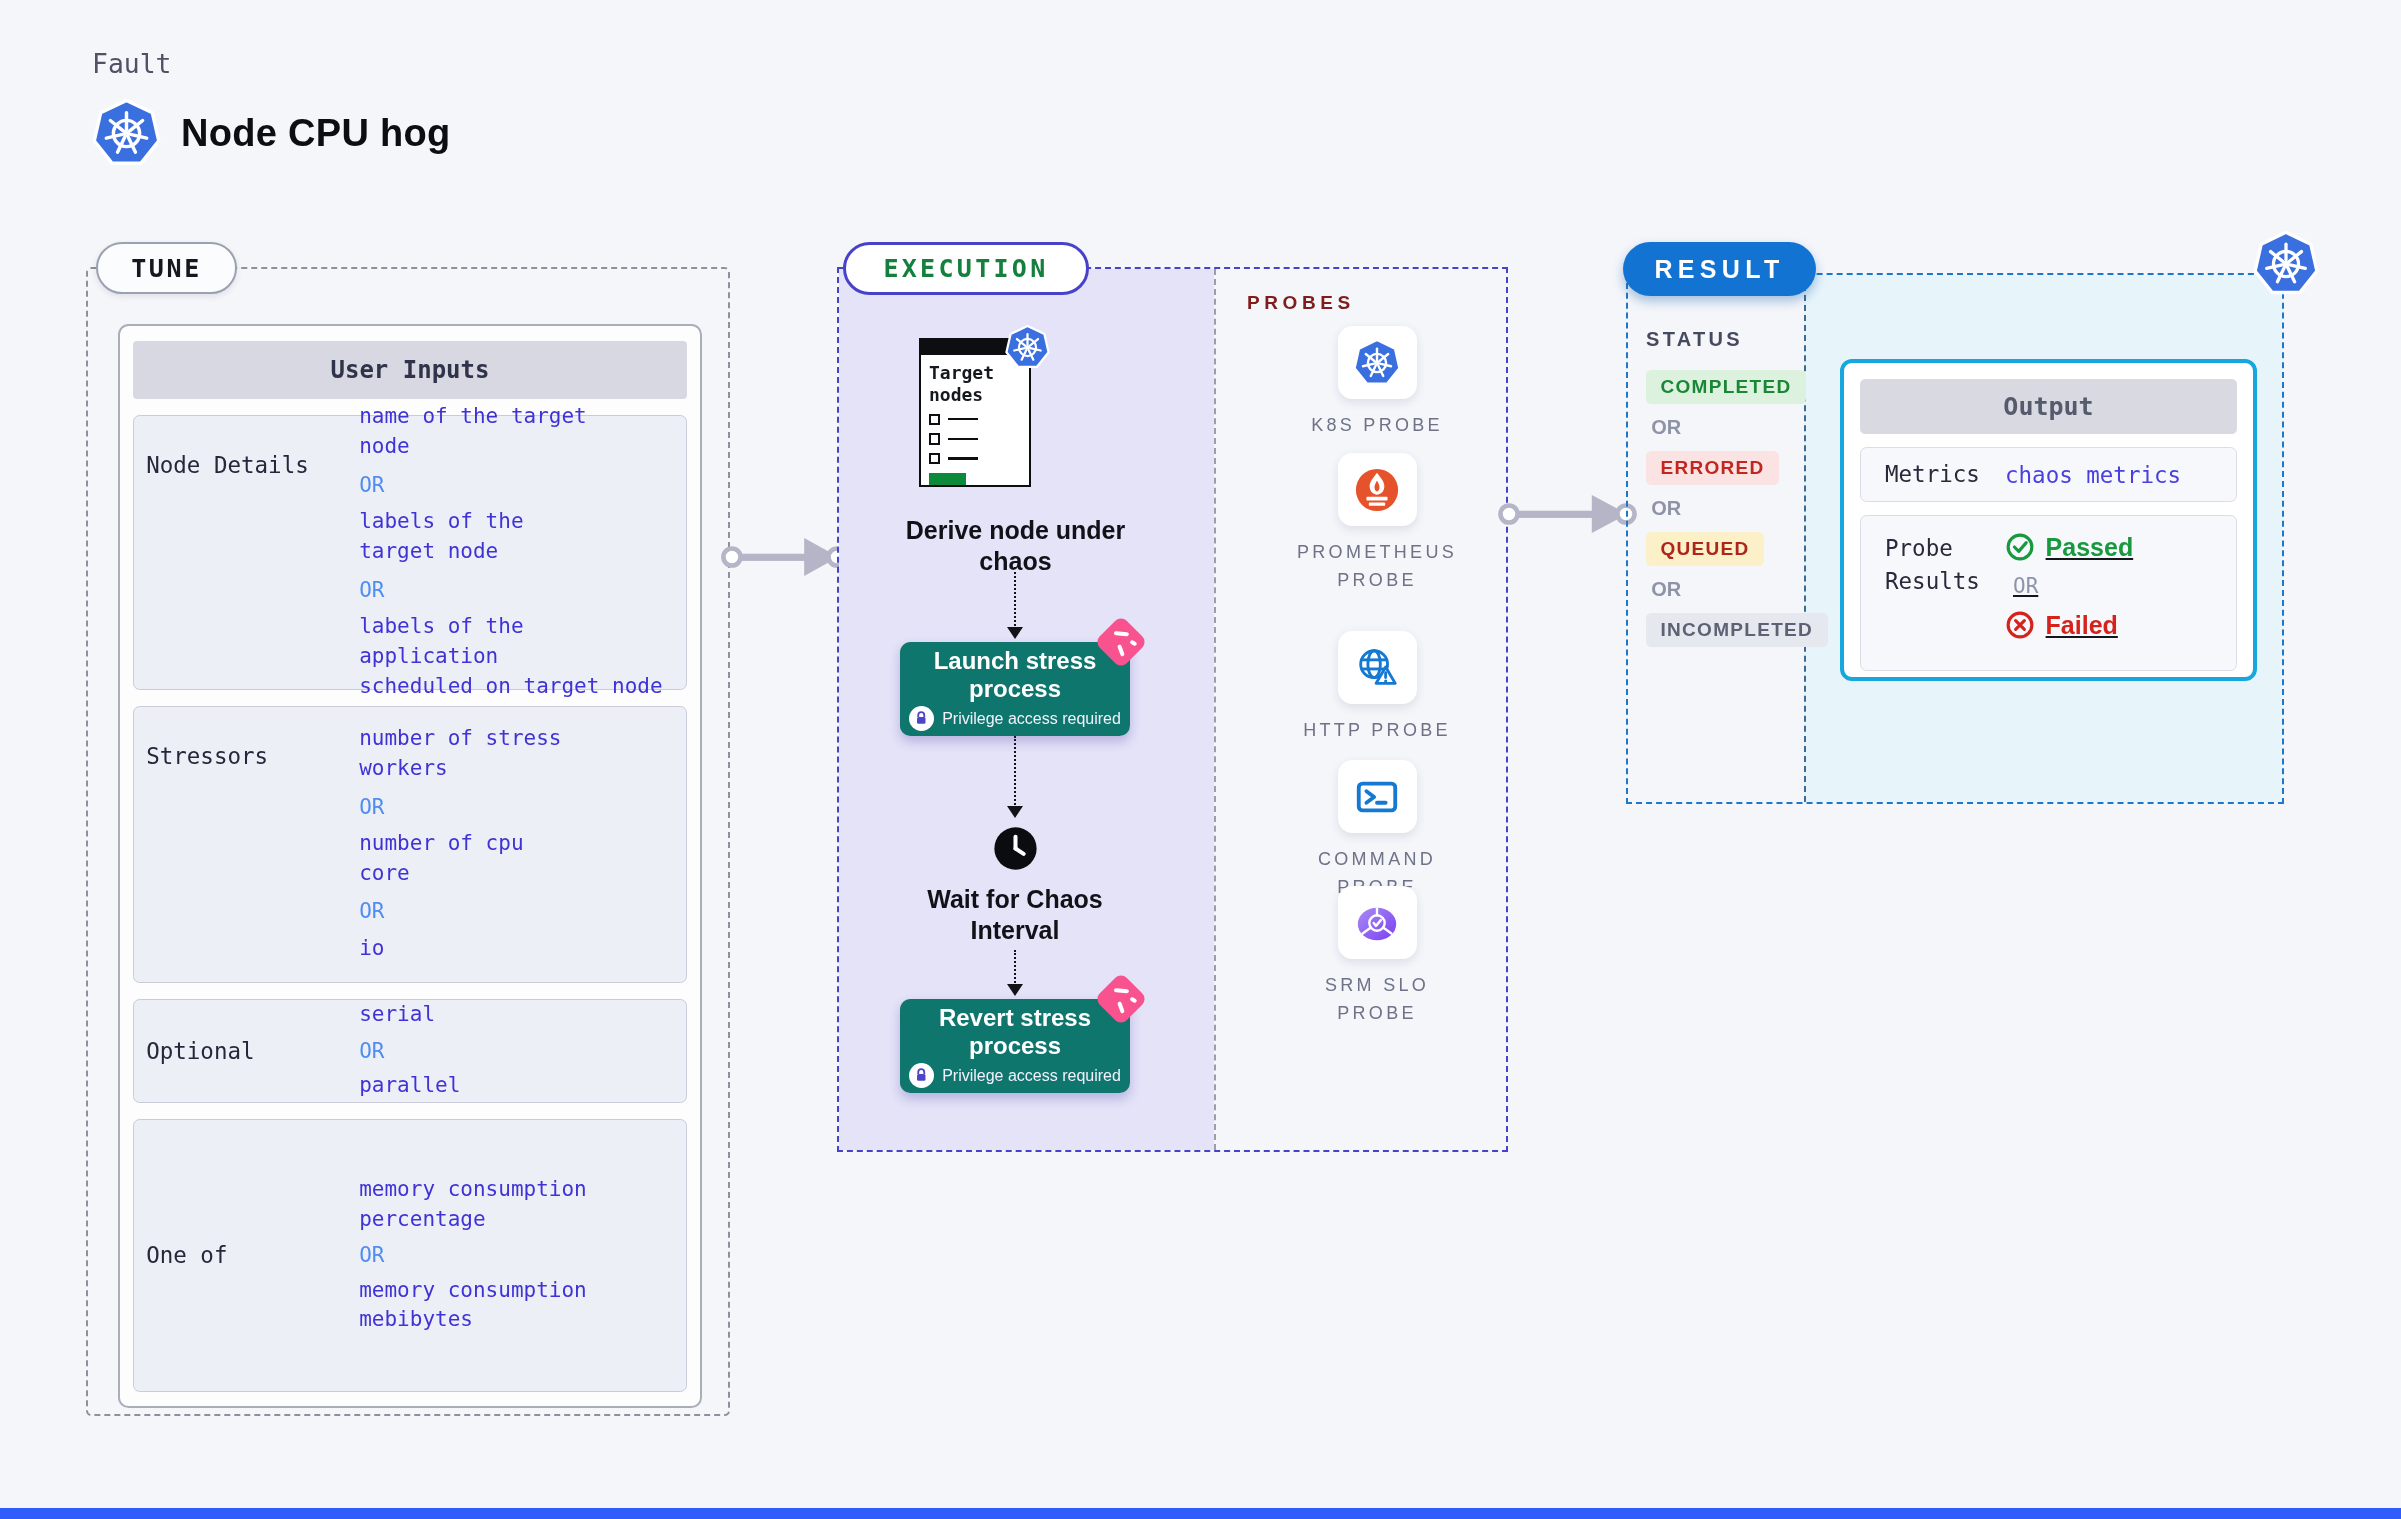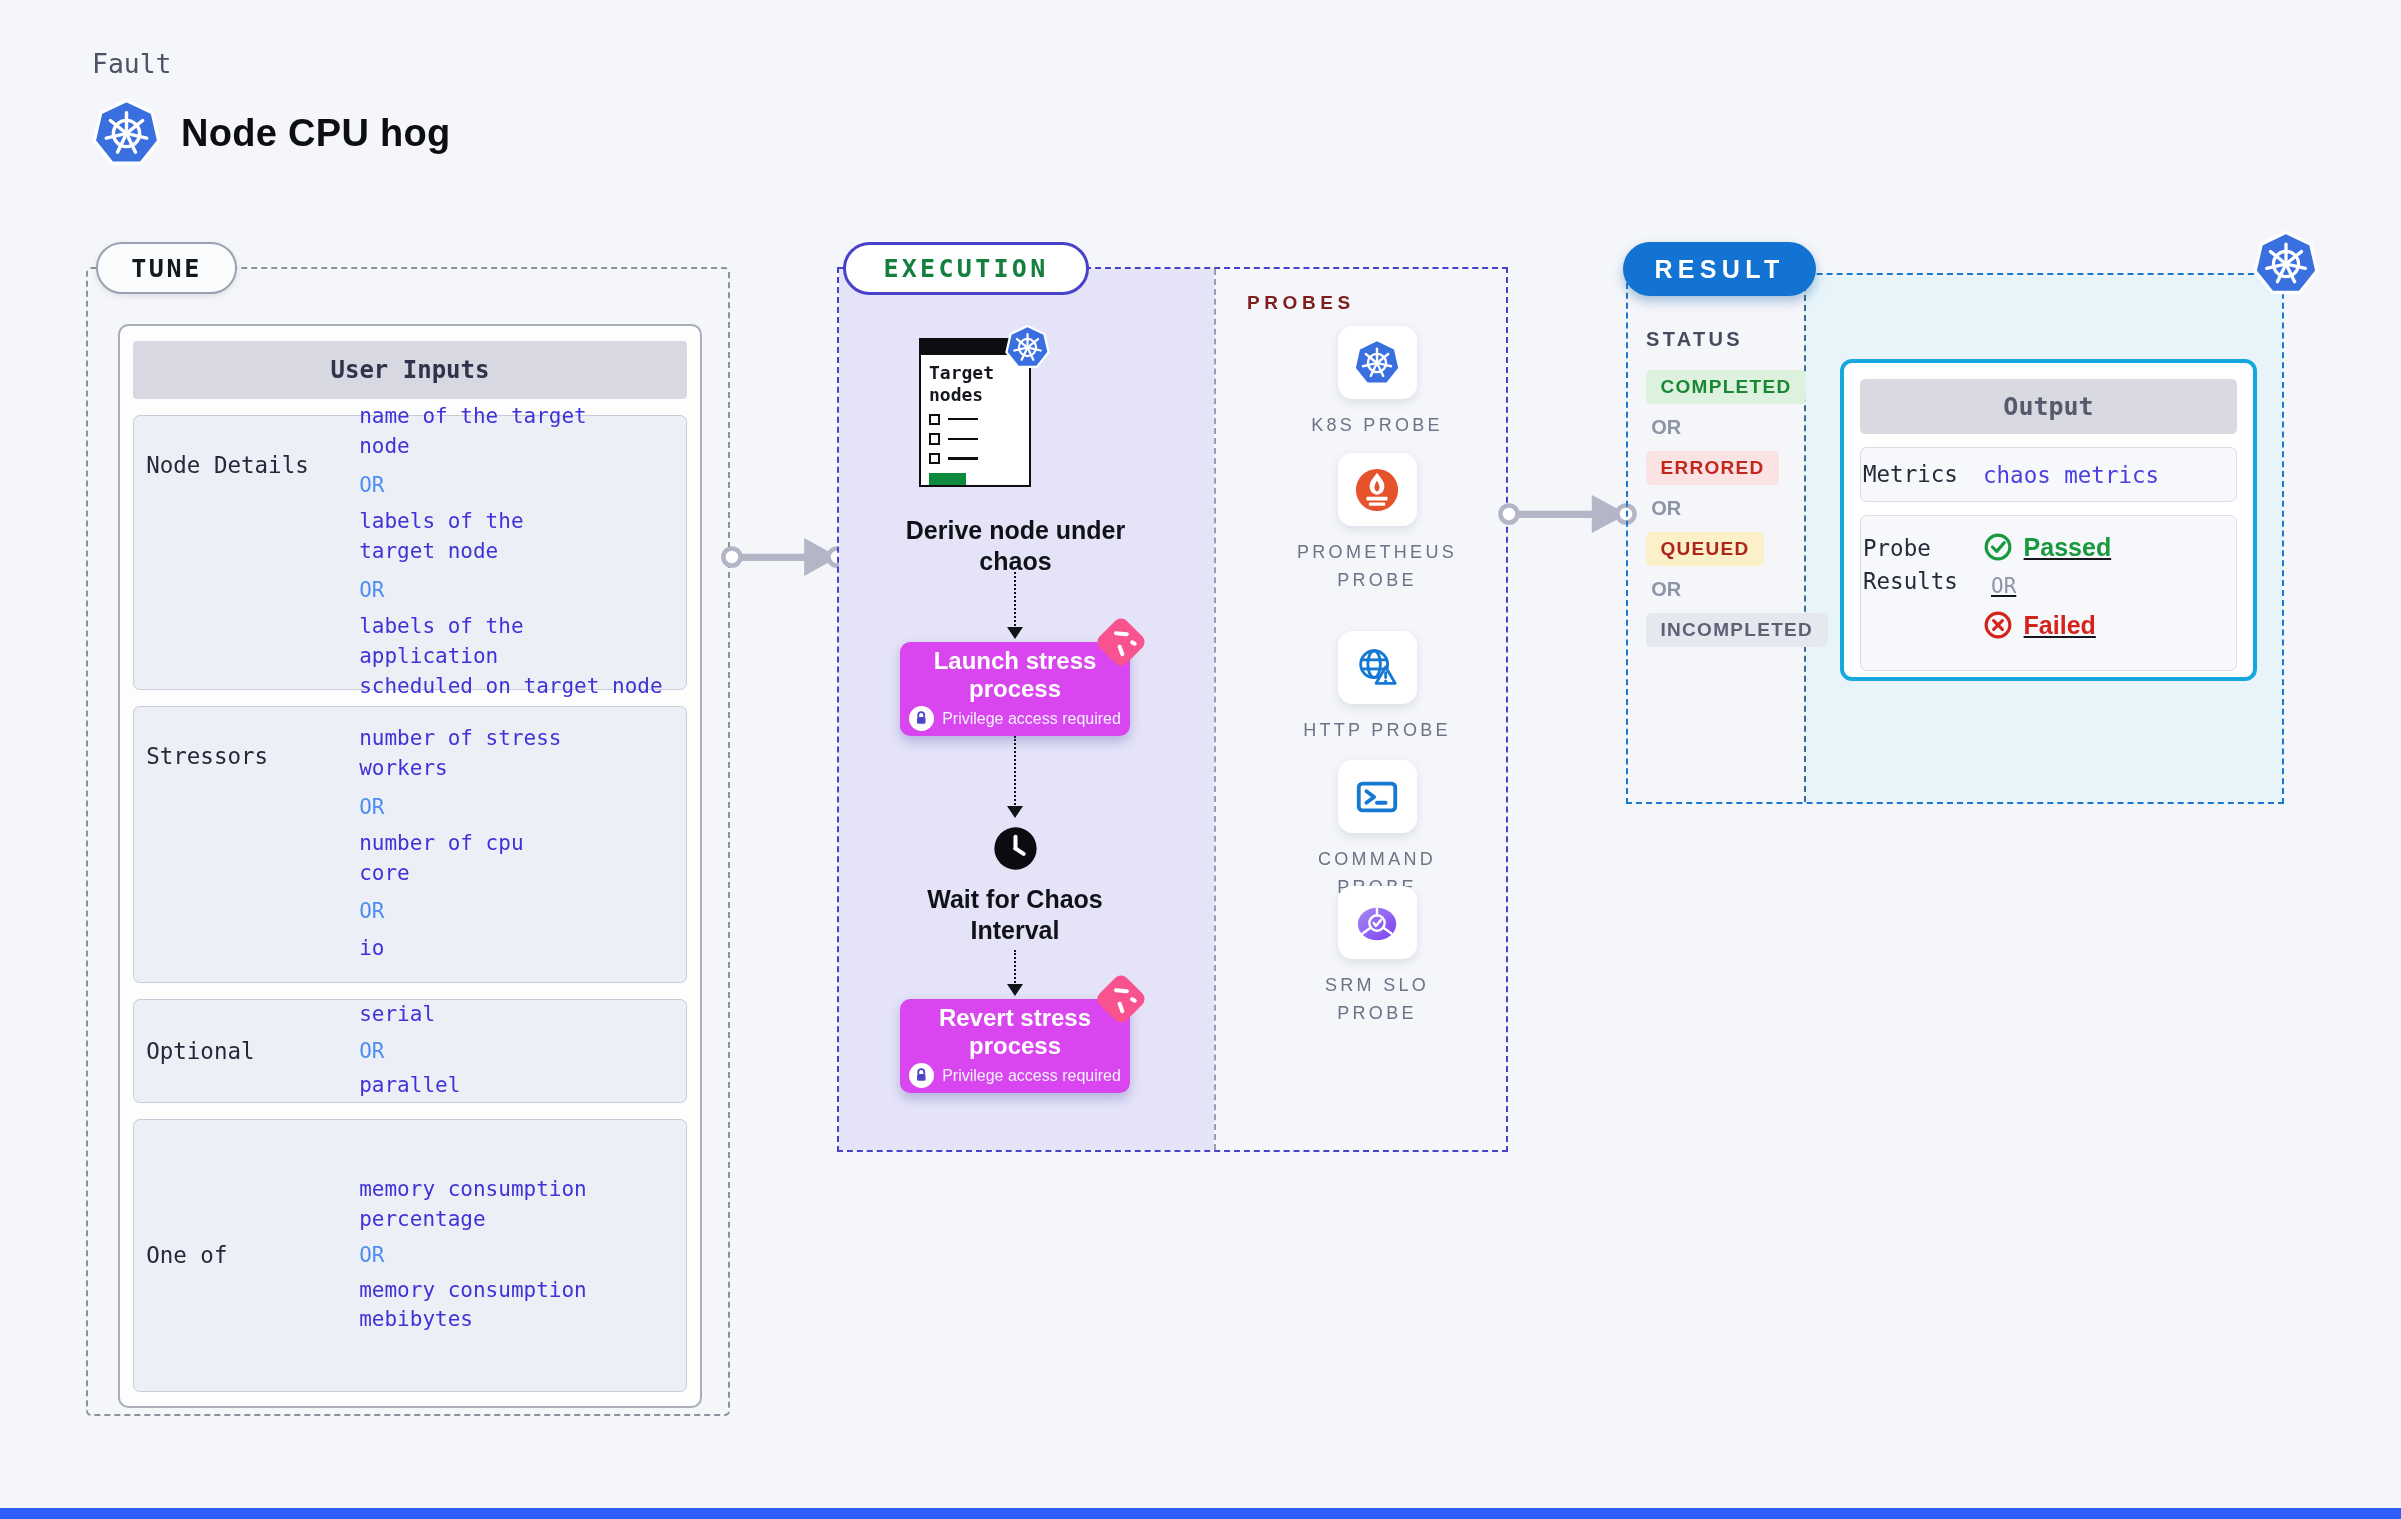--- a/index.html
+++ b/index.html
@@ -59,21 +59,21 @@
   .green-bar { width:37px; height:12px; background:#0b8a3c; margin-top:1.3px; }
   .card-k8s { left:1005px; top:325px; width:45px; height:45px; z-index:3; }
 
   .flow-label { text-align:center; font-size:25px; font-weight:800; line-height:1.22; color:#101218; z-index:2; }
   .derive { left:900px; top:515px; width:231px; }
   .waitlbl { left:916px; top:884px; width:198px; }
 
   .connector { border-left:2.6px dotted #111318; z-index:1; }
   .arrow-down { width:0; height:0; border-left:8.6px solid transparent; border-right:8.6px solid transparent; border-top:12px solid #111318; z-index:1; }
 
-  .proc-btn { left:900px; width:230px; height:94px; background:#d946ef; border-radius:10.6px; color:#fff;
+  .proc-btn { left:900px; width:230px; height:94px; background:#0f766e; border-radius:10.6px; color:#fff;
     display:flex; flex-direction:column; align-items:center; justify-content:center; z-index:2; box-shadow:0 5.3px 10.6px rgba(50,44,150,.25); }
   .proc-btn .blabel { font-size:24px; font-weight:700; line-height:1.15; text-align:center; width:198px; }
   .priv { display:flex; align-items:center; gap:8px; margin-top:4px; }
   .lock-circle { width:25px; height:25px; background:#fff; border-radius:50%; display:flex; align-items:center; justify-content:center; }
   .priv .ptext { font-size:16px; font-weight:500; color:#f2f2fd; }
   .chaos-badge { width:38px; height:38px; background:#f9538f; border-radius:8px; transform:rotate(45deg); z-index:4; overflow:hidden; }
   .chaos-badge i { position:absolute; background:#fff; border-radius:2.6px; display:block; }
   .chaos-badge .b1 { width:14.5px; height:4px; left:6px; top:10.6px; transform:rotate(-40deg); }
   .chaos-badge .b2 { width:12px; height:4px; left:18.5px; top:22.5px; transform:rotate(25deg); }
   .chaos-badge .b3 { width:6.6px; height:4px; left:25px; top:9.2px; transform:rotate(-15deg); }
@@ -98,21 +98,21 @@
   .badge { display:inline-block; padding:6px 14.5px; border-radius:5.3px; font-size:19px; font-weight:800; letter-spacing:1.3px; }
   .st-completed { background:#dcf2df; color:#1a8734; }
   .st-errored   { background:#fae3e2; color:#c3261f; }
   .st-queued    { background:#fcf0c8; color:#ae251c; }
   .st-incompleted { background:#e6e8ef; color:#5c6274; }
   .status-or { margin:12px 0 12px 5.3px; color:#8e94a7; font-size:20px; font-weight:600; }
 
   .output-box { left:1840px; top:359px; width:417px; height:322px; background:#fff; border:4px solid #16a7de; border-radius:12px; padding:16px; z-index:2; }
   .output-header { height:55px; background:#d8d9e1; border-radius:5.3px; display:flex; align-items:center; justify-content:center;
     font-size:25px; font-weight:700; color:#555a6c; font-family:"DejaVu Sans Mono", monospace; }
-  .out-row { margin-top:13.2px; background:#f6f8fc; border:1.3px solid #dadde6; border-radius:6.6px; display:flex; padding:0 2px; }
+  .out-row { margin-top:13.2px; background:#f6f8fc; border:1.3px solid #dadde6; border-radius:6.6px; display:flex; padding:0 24px; }
   .out-row .olabel { width:120px; font-size:22.5px; color:#262a39; line-height:1.45; }
   .metrics-row { height:55px; align-items:center; }
   .metrics-val { font-size:22.5px; color:#4b40df; }
   .probe-row { height:156px; padding-top:16px; }
   .pr-results { display:flex; flex-direction:column;text-decoration:underline; }
   .pr-line { display:flex; align-items:center; gap:10.6px; }
   .pr-line svg { width:30px; height:30px; }
   .passed-txt { font-size:25px; font-weight:800; color:#18993e; }
   .failed-txt { font-size:25px; font-weight:800; color:#d5231c; }
   .out-or { margin:12px 0 12px 8px; color:#8e94a7; font-size:21px; font-family:"DejaVu Sans Mono", monospace; }

